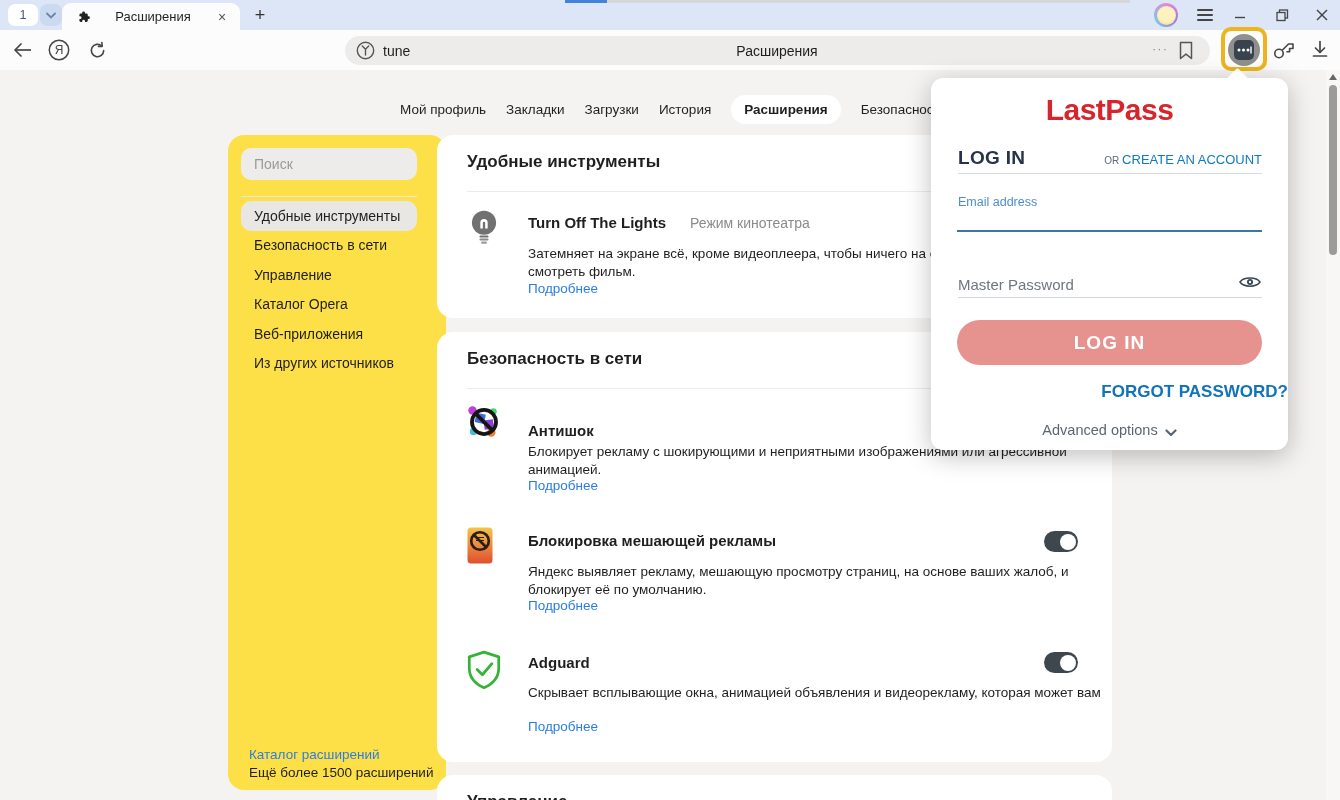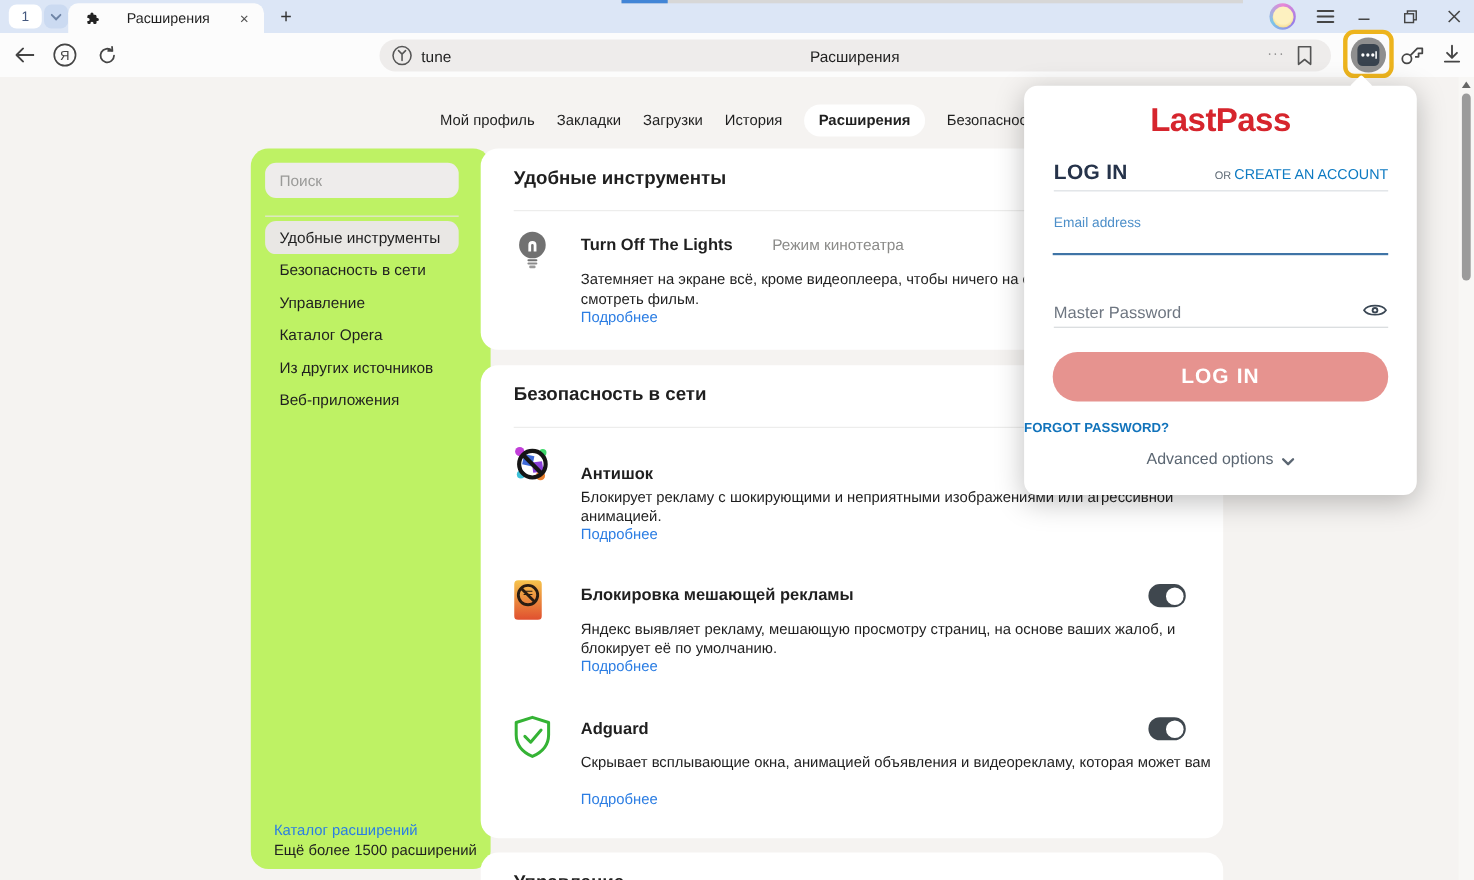--- a/index.html
+++ b/index.html
@@ -42,39 +42,39 @@
   .lp-toolbar-glyph { width:20px; height:20px; border-radius:5px; background:#39434e; color:#fff; display:flex; align-items:center; justify-content:center; }
   .key-btn { position:absolute; left:1272px; top:9px; width:24px; height:22px; }
   .dl-btn { position:absolute; left:1310px; top:9px; width:22px; height:22px; }
 
   
   .page-tabs { position:absolute; left:400px; top:95px; display:flex; align-items:center; gap:20px; z-index:2; }
   .ptab { font-size:13.5px; color:#1f1f1f; padding:7px 0; white-space:nowrap; }
   .ptab.selected { background:#fff; border-radius:15px; padding:7px 13px; font-weight:700; }
 
   
-  .sidebar-card { position:absolute; left:228px; top:135px; width:218px; height:655px; background:#bef264; border-radius:16px; z-index:1; }
+  .sidebar-card { position:absolute; left:228px; top:135px; width:218px; height:655px; background:#fde047; border-radius:16px; z-index:1; }
   .search-input { position:absolute; left:13px; top:13px; width:176px; height:32px; background:#eeeceb; border:none;
                   border-radius:10px; padding:0 13px; font-size:14px; color:#1f1f1f; font-family:inherit; outline:none; }
   .search-input::placeholder { color:#9a9a98; }
   .side-divider { position:absolute; left:13px; top:61px; width:176px; height:1px; background:#e8e6e4; }
   .side-nav { position:absolute; left:13px; top:66px; width:176px; }
   .side-item { height:29.5px; display:flex; align-items:center; padding:0 13px; font-size:14px; color:#1f1f1f;
                border-radius:10px; white-space:nowrap; }
   .side-item.selected { background:#e9e7e4; }
   .catalog-link { position:absolute; left:21px; top:612px; font-size:13.5px; color:#2b7de3;text-align:center; }
   .catalog-note { position:absolute; left:21px; top:630px; font-size:13.5px; color:#1f1f1f; }
 
   
   .card { position:absolute; left:437px; width:675px; background:#fff; border-radius:16px; z-index:1; }
   .card-header { position:absolute; left:30px; top:17px; font-size:17px; font-weight:700; color:#1f1f1f; }
   .card-divider { position:absolute; left:30px; top:56px; width:615px; height:1px; background:#ececea; }
   .ext-icon { position:absolute; left:28px; }
   .ext-title { position:absolute; left:91px; font-size:15px; font-weight:700; color:#1f1f1f; white-space:nowrap; }
-  .ext-subtitle { font-weight:400; color:#8b8b89; font-size:14px; margin-left:36px; }
+  .ext-subtitle { font-weight:400; color:#8b8b89; font-size:14px; margin-left:24px; }
   .ext-desc { position:absolute; left:91px; font-size:13.5px; color:#1f1f1f; line-height:18px; white-space:nowrap; }
   .ext-more { position:absolute; left:91px; font-size:13.5px; color:#2b7de3; }
   .toggle { position:absolute; left:607px; width:34px; height:21px; border-radius:11px; background:#3f474e; }
   .toggle .knob { position:absolute; right:2.5px; top:2.5px; width:16px; height:16px; border-radius:50%; background:#fff; }
 
   
   .scrollbar { position:absolute; right:0; top:70px; width:14px; height:730px; background:#f8f7f5; z-index:5; }
   .sb-arrow { position:absolute; top:4px; left:3px; width:0; height:0; border-left:4px solid transparent;
               border-right:4px solid transparent; border-bottom:6px solid #666; }
   .sb-thumb { position:absolute; top:15px; left:3px; width:8px; height:170px; background:#9b9b9b; border-radius:4px; }
@@ -93,22 +93,22 @@
   .lp-email-label { position:absolute; top:117px; left:27px; font-size:12.5px; color:#4d8fc9; }
   .lp-email-input { position:absolute; top:128px; left:26px; right:26px; height:26px; border:none; outline:none;
                     border-bottom:2px solid #3f74a6; font-size:15px; color:#333; background:transparent; font-family:inherit; }
   .lp-master-input { position:absolute; top:193px; left:27px; width:260px; height:26px; border:none; outline:none;
                      font-size:15px; color:#333; background:transparent; font-family:inherit; }
   .lp-master-input::placeholder { color:#6e7681; }
   .lp-master-underline { position:absolute; top:219px; left:27px; right:26px; height:1px; background:#d3d6d9; }
   .lp-eye { position:absolute; top:196px; right:26px; width:24px; height:16px; }
   .lp-login-btn { position:absolute; top:242px; left:26px; right:26px; height:45px; border:none; border-radius:23px;
                   background:#e6938f; color:#fff; font-size:19px; font-weight:800; letter-spacing:1px; font-family:inherit; }
-  .lp-forgot { position:absolute; top:304px; left:0; width:100%; text-align:left; font-size:12px; font-weight:700; color:#1173bb; }
-  .lp-advanced { position:absolute; top:332px; left:0; width:100%; text-align:center; font-size:14.5px; color:#5b6672; }
+  .lp-forgot { position:absolute; top:304px; left:0; width:100%; text-align:right; font-size:17px; font-weight:700; color:#1173bb; }
+  .lp-advanced { position:absolute; top:344px; left:0; width:100%; text-align:center; font-size:14.5px; color:#5b6672; }
   .lp-advanced svg { vertical-align:-2px; margin-left:7px; }
 </style>
 </head>
 <body>
 
 <div id="window">
 
   <div class="tabbar">
     <div class="tab-count">1</div>
     <div class="tab-chevron">
@@ -230,22 +230,22 @@
   </div>
 
   <div class="sidebar-card">
     <input class="search-input" placeholder="Поиск" style="">
     <div class="side-divider"></div>
     <div class="side-nav">
       <div class="side-item selected">Удобные инструменты</div>
       <div class="side-item">Безопасность в сети</div>
       <div class="side-item">Управление</div>
       <div class="side-item">Каталог Opera</div>
+      <div class="side-item">Веб-приложения</div>
       <div class="side-item">Из других источников</div>
-      <div class="side-item">Веб-приложения</div>
     </div>
     <div class="catalog-link">Каталог расширений</div>
     <div class="catalog-note">Ещё более 1500 расширений</div>
   </div>
 
   <div class="card" style="top:135px; height:183px;">
     <div class="card-header">Удобные инструменты</div>
     <div class="card-divider"></div>
     <div class="ext-icon" style="top:73px;">
       <svg width="38" height="40" viewBox="0 0 36 38">

